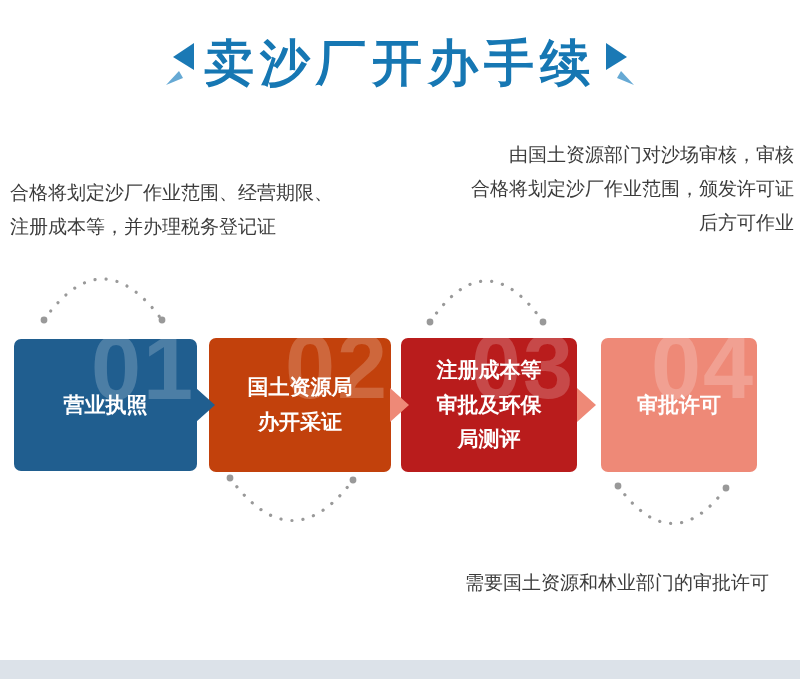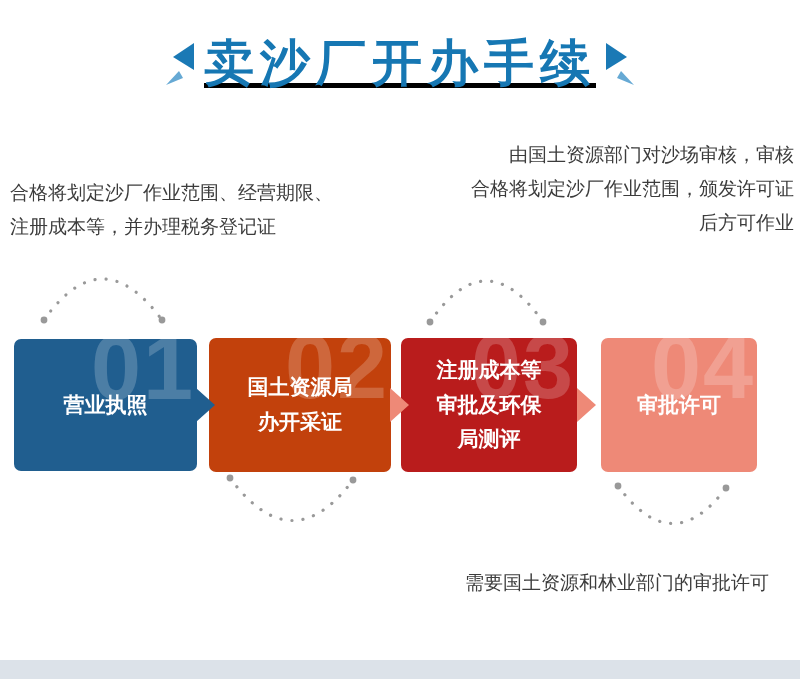--- a/index.html
+++ b/index.html
@@ -7,21 +7,21 @@
     position:relative;
     width:800px;height:679px;
     margin:0 auto;
     background:#ffffff;
     overflow:hidden;
     font-family:"Liberation Sans","DejaVu Sans",sans-serif;
   }
   
   .title-row{
     position:absolute;left:0;top:26px;width:800px;height:74px;
-    display:flex;align-items:center;justify-content:center;gap:8px;text-decoration:underline;
+    display:flex;align-items:center;justify-content:center;gap:8px;
   }
   .page-title{
     font-size:50px;font-weight:800;letter-spacing:6px;
     color:#1677b3;white-space:nowrap;
   }
   .accent{width:30px;height:44px;flex:0 0 auto;}
   .accent.right{transform:scaleX(-1);}
   
   .note{
     position:absolute;

